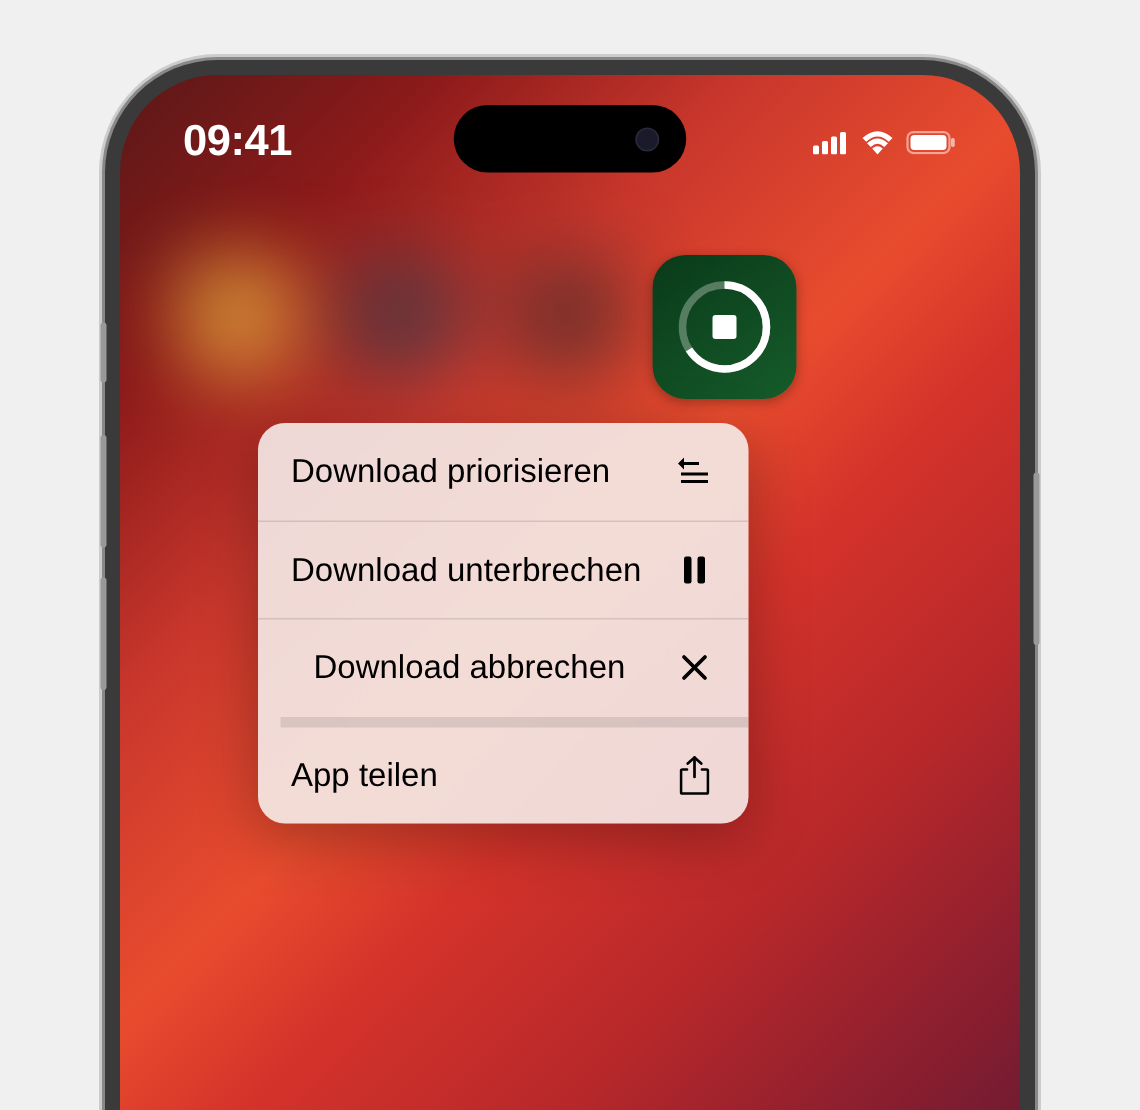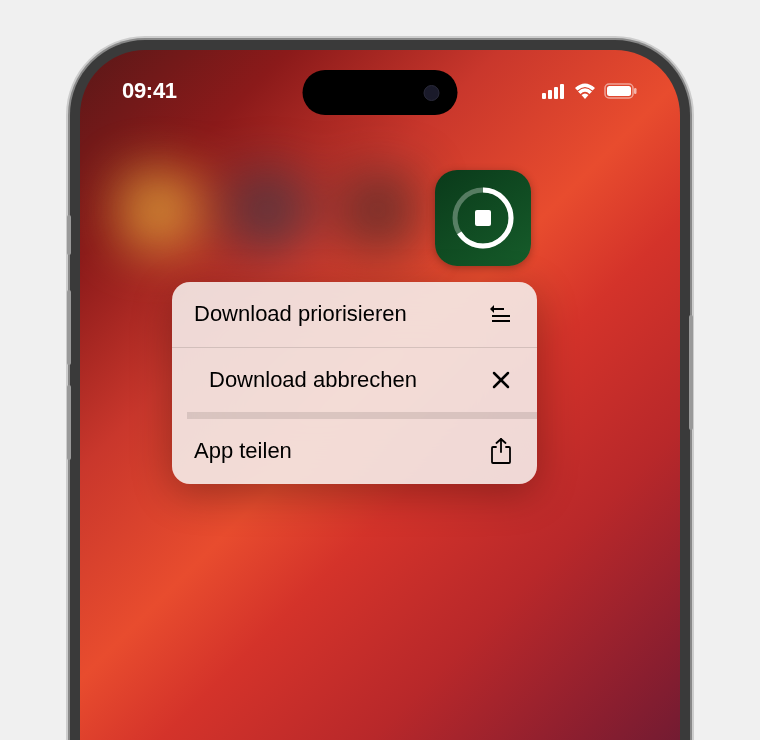--- a/index.html
+++ b/index.html
@@ -79,21 +79,21 @@
       right: 0;
       display: flex;
       justify-content: space-between;
       align-items: center;
       padding: 0 42px;
       z-index: 50;
     }
     
     .status-time {
       color: white;
-      font-size: 22px;
+      font-size: 29px;
       font-weight: 600;
       letter-spacing: -0.3px;
     }
     
     .status-icons {
       display: flex;
       align-items: center;
       gap: 8px;
     }
     
@@ -140,21 +140,21 @@
     .progress-ring {
       position: relative;
       width: 62px;
       height: 62px;
     }
     
     .context-menu {
       position: absolute;
       top: 232px;
       left: 92px;
-      width: 365px;
+      width: 327px;
       background: rgba(245, 240, 238, 0.88);
       backdrop-filter: blur(30px);
       border-radius: 18px;
       overflow: hidden;
       box-shadow: 0 10px 40px rgba(0,0,0,0.3);
     }
     
     .menu-item {
       display: flex;
       align-items: center;
@@ -287,20 +287,29 @@
         <span class="menu-label">Download priorisieren</span>
         <span class="menu-icon">
           <svg width="22" height="18" viewBox="0 0 22 18">
             <path d="M4 3 L4 0 L0 4 L4 8 L4 5 L14 5 L14 3 Z" fill="#000"></path>
             <line x1="2" y1="11" x2="20" y2="11" stroke="#000" stroke-width="2"></line>
             <line x1="2" y1="16" x2="20" y2="16" stroke="#000" stroke-width="2"></line>
           </svg>
         </span>
       </div>
 
+      <div class="menu-item">
+        <span class="menu-label">Download unterbrechen</span>
+        <span class="menu-icon">
+          <svg width="16" height="20" viewBox="0 0 16 20">
+            <rect x="1" y="1" width="5" height="18" rx="1.5" fill="#000"></rect>
+            <rect x="10" y="1" width="5" height="18" rx="1.5" fill="#000"></rect>
+          </svg>
+        </span>
+      </div>
 
       <div class="menu-item section-end">
         <span class="menu-label">Download abbrechen</span>
         <span class="menu-icon">
           <svg width="18" height="18" viewBox="0 0 18 18">
             <line x1="2" y1="2" x2="16" y2="16" stroke="#000" stroke-width="2.5" stroke-linecap="round"></line>
             <line x1="16" y1="2" x2="2" y2="16" stroke="#000" stroke-width="2.5" stroke-linecap="round"></line>
           </svg>
         </span>
       </div>

